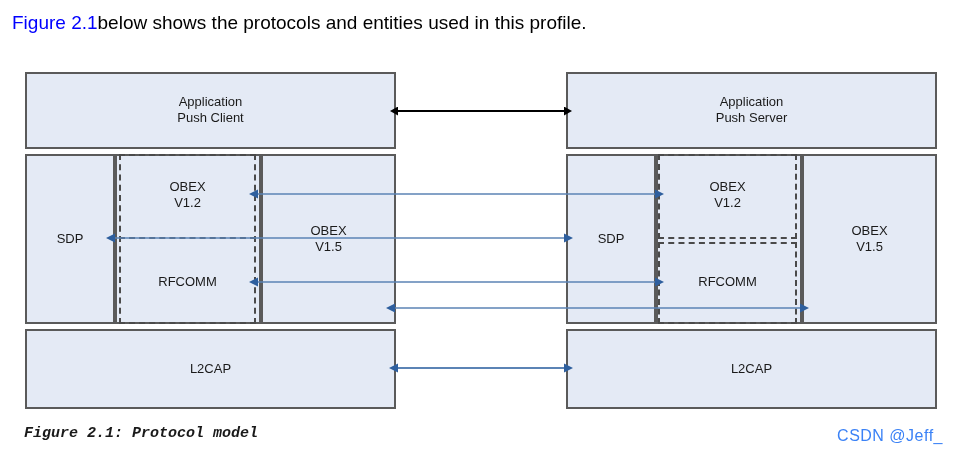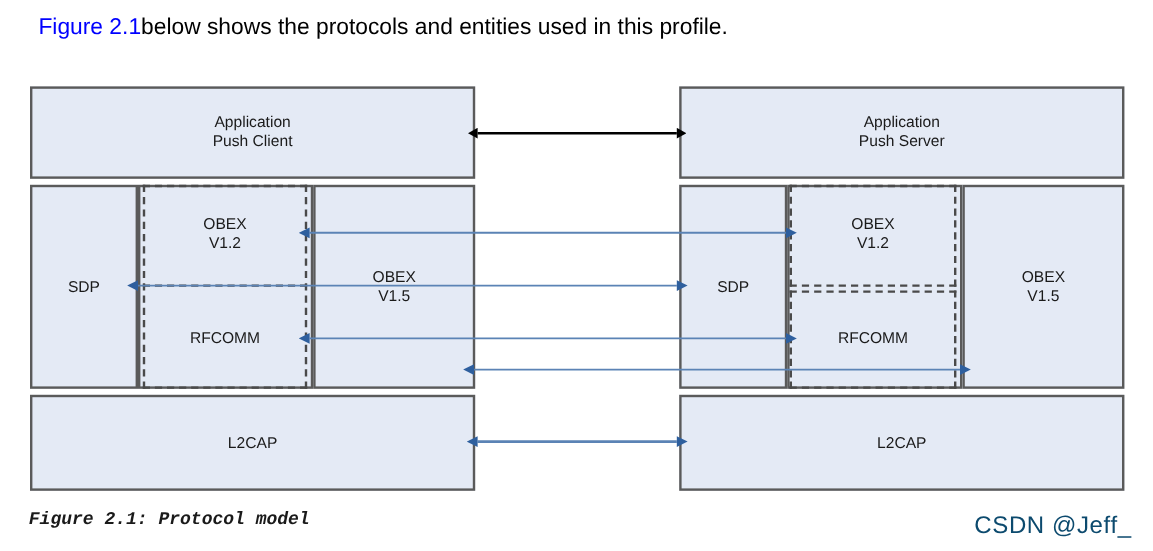--- a/index.html
+++ b/index.html
@@ -11,21 +11,21 @@
     width: 961px;
     height: 459px;
     position: relative;
     font-family: "Liberation Sans", sans-serif;
     overflow: hidden;
   }
 
   
   #intro-line {
     position: absolute;
-    left: 32px;
+    left: 12px;
     top: 11px;
     font-size: 19px;
     line-height: 24px;
     white-space: nowrap;
     color: #000000;
   }
   #intro-line .fig-ref { color: #0000ff; }
 
   
   #diagram {
@@ -85,22 +85,22 @@
     font-style: italic;
     font-weight: bold;
     color: #1a1a1a;
     white-space: nowrap;
     font-family: Liberation Mono, monospace;
   }
   #watermark {
     position: absolute;
     right: 18px;
     top: 427px;
-    font-size: 20px;
-    color: #0c4a6e;
+    font-size: 16px;
+    color: #3b82f6;
     white-space: nowrap;
     letter-spacing: 0.5px;
   }
 </style>
 </head>
 <body>
 
 <div id="intro-line"><span class="fig-ref">Figure 2.1</span><span>below shows the protocols and entities used in this profile.</span></div>
 
 <div id="diagram">

